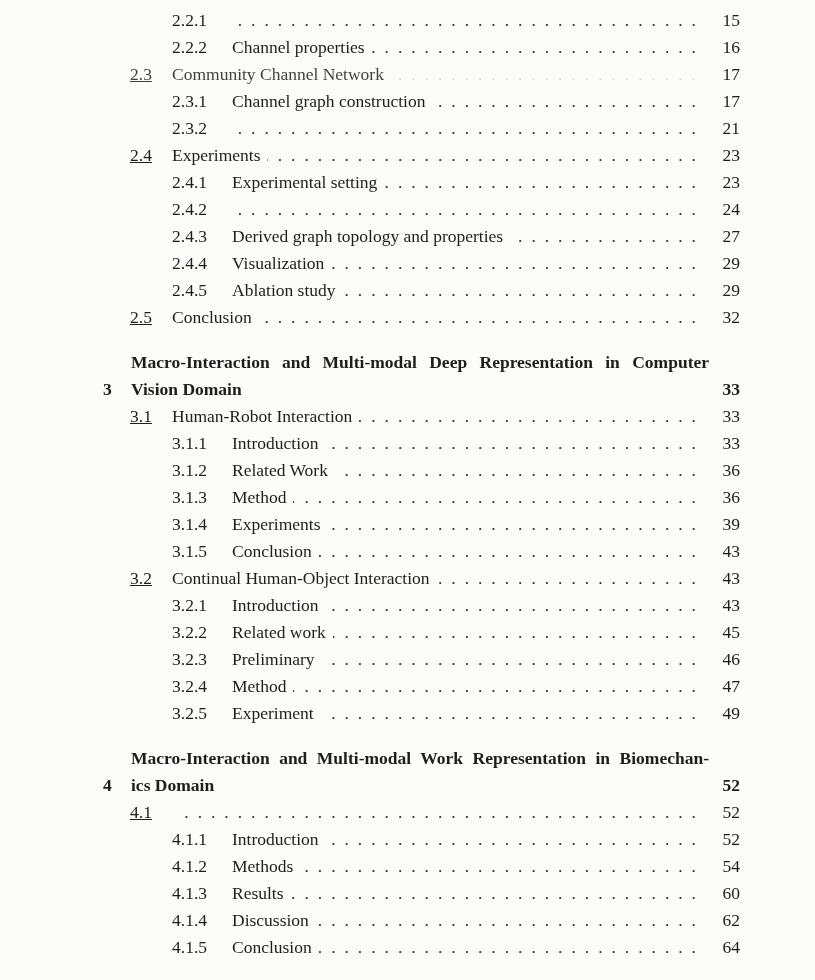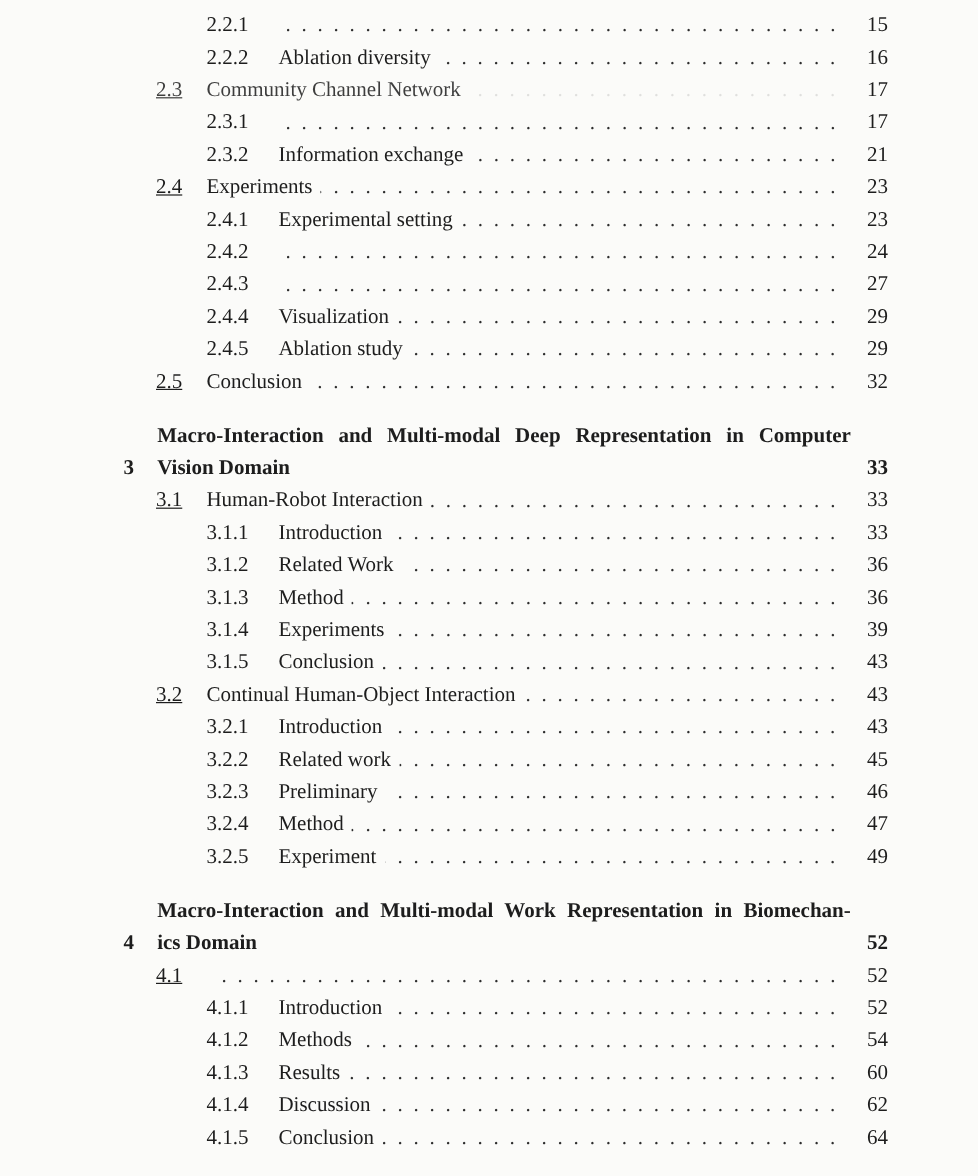--- a/index.html
+++ b/index.html
@@ -72,38 +72,38 @@
 
 <main>
   <div class="page-inner" id="toc-list">
       <div class="row subsection">
         <span class="num">2.2.1</span>
         <span class="leader">. . . . . . . . . . . . . . . . . . . . . . . . . . . . . . . . . . . . . . . . . . . . . . . . . . . . . . . . . . . .</span>
         <span class="page">15</span>
       </div>
       <div class="row subsection">
         <span class="num">2.2.2</span>
-        <span class="title">Ablation diversity</span>
+        <span class="title">Channel properties</span>
         <span class="leader">. . . . . . . . . . . . . . . . . . . . . . . . . . . . . . . . . . . . . . . . . . . . . . . . . . . . . . . . . . . .</span>
         <span class="page">16</span>
       </div>
       <div class="row section faded">
         <span class="num">2.3</span>
         <span class="title">Community Channel Network</span>
         <span class="leader">. . . . . . . . . . . . . . . . . . . . . . . . . . . . . . . . . . . . . . . . . . . . . . . . . . . . . . . . . . . .</span>
         <span class="page">17</span>
       </div>
       <div class="row subsection">
         <span class="num">2.3.1</span>
+        <span class="title">Channel graph construction</span>
         <span class="leader">. . . . . . . . . . . . . . . . . . . . . . . . . . . . . . . . . . . . . . . . . . . . . . . . . . . . . . . . . . . .</span>
         <span class="page">17</span>
       </div>
       <div class="row subsection">
         <span class="num">2.3.2</span>
-        <span class="title">Information exchange</span>
         <span class="leader">. . . . . . . . . . . . . . . . . . . . . . . . . . . . . . . . . . . . . . . . . . . . . . . . . . . . . . . . . . . .</span>
         <span class="page">21</span>
       </div>
       <div class="row section">
         <span class="num">2.4</span>
         <span class="title">Experiments</span>
         <span class="leader">. . . . . . . . . . . . . . . . . . . . . . . . . . . . . . . . . . . . . . . . . . . . . . . . . . . . . . . . . . . .</span>
         <span class="page">23</span>
       </div>
       <div class="row subsection">
@@ -112,20 +112,21 @@
         <span class="leader">. . . . . . . . . . . . . . . . . . . . . . . . . . . . . . . . . . . . . . . . . . . . . . . . . . . . . . . . . . . .</span>
         <span class="page">23</span>
       </div>
       <div class="row subsection">
         <span class="num">2.4.2</span>
         <span class="leader">. . . . . . . . . . . . . . . . . . . . . . . . . . . . . . . . . . . . . . . . . . . . . . . . . . . . . . . . . . . .</span>
         <span class="page">24</span>
       </div>
       <div class="row subsection">
         <span class="num">2.4.3</span>
+        <span class="title">Derived graph topology and properties</span>
         <span class="leader">. . . . . . . . . . . . . . . . . . . . . . . . . . . . . . . . . . . . . . . . . . . . . . . . . . . . . . . . . . . .</span>
         <span class="page">27</span>
       </div>
       <div class="row subsection">
         <span class="num">2.4.4</span>
         <span class="title">Visualization</span>
         <span class="leader">. . . . . . . . . . . . . . . . . . . . . . . . . . . . . . . . . . . . . . . . . . . . . . . . . . . . . . . . . . . .</span>
         <span class="page">29</span>
       </div>
       <div class="row subsection">

